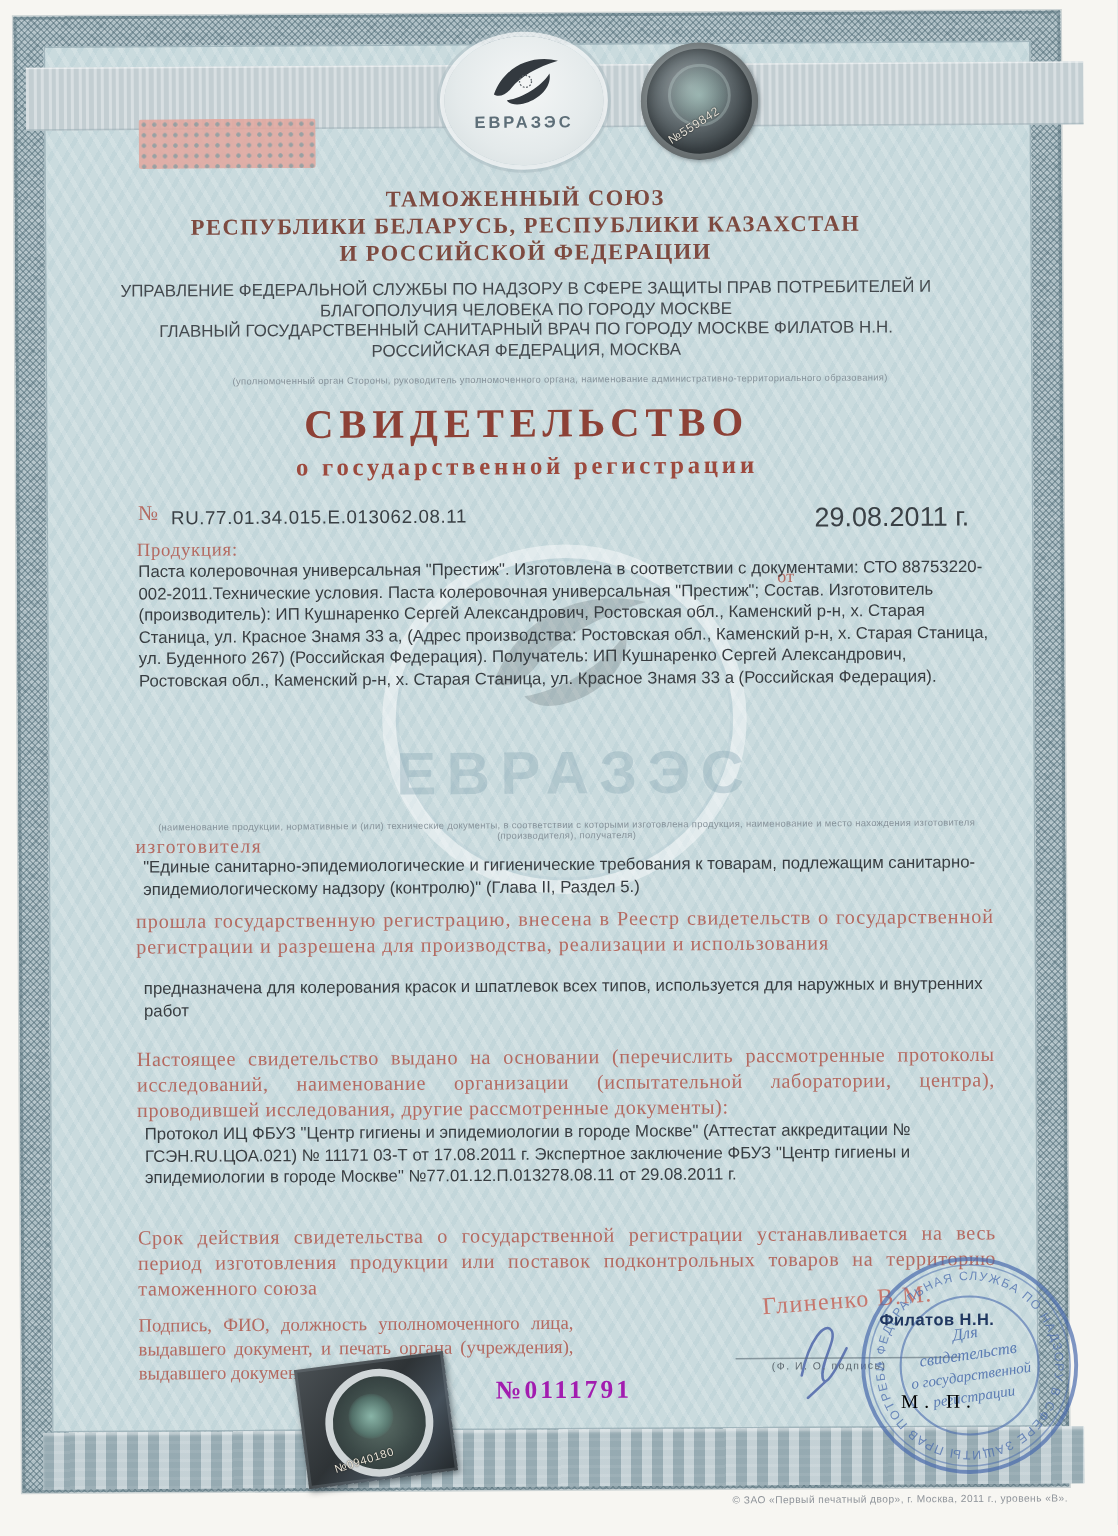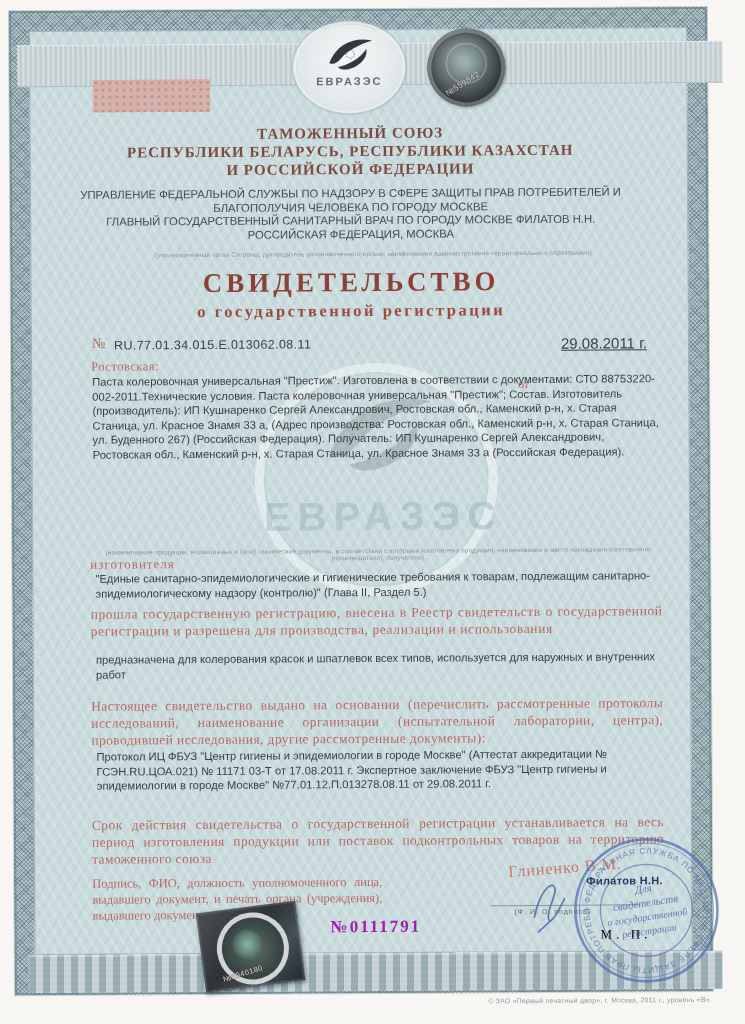--- a/index.html
+++ b/index.html
@@ -63,21 +63,21 @@
   .cap1{position:absolute;left:95px;top:250px;width:560px;}
 
   .title-main{position:absolute;left:60px;top:267px;width:585px;text-align:center;
     font-family:"Liberation Serif",serif;font-weight:bold;font-size:27px;letter-spacing:4px;color:#8d4136;}
   .title-sub{position:absolute;left:60px;top:301px;width:585px;text-align:center;
     font-family:"Liberation Serif",serif;font-weight:bold;font-size:16.5px;letter-spacing:2.5px;color:#9c4a3e;}
 
   .reg-no-label{position:absolute;left:93px;top:334px;font-family:"Liberation Serif",serif;font-size:14px;color:#76838d;}
   .reg-no{position:absolute;left:115px;top:337px;font-size:12.5px;letter-spacing:.4px;color:#3a4045;}
   .reg-date-label{position:absolute;left:519px;top:334px;font-family:"Liberation Serif",serif;font-size:12px;color:#82909a;margin-top:44px;}
-  .reg-date{position:absolute;left:562px;top:336px;font-size:15px;color:#3a4045;text-decoration:underline;}
+  .reg-date{position:absolute;left:544px;top:336px;font-size:18px;color:#3a4045;}
 
   .formred{font-family:"Liberation Serif",serif;color:#b46a61;}
   .typed{color:#383d41;font-size:11.2px;line-height:14.6px;}
 
   .product-label{position:absolute;left:92px;top:358px;font-size:12.5px;letter-spacing:.5px;}
   .product-text{position:absolute;left:93px;top:373px;width:572px;}
   .cap2{position:absolute;left:90px;top:547px;width:575px;}
   .comply-label{position:absolute;left:90px;top:555px;font-size:13px;letter-spacing:1px;}
   .comply-text{position:absolute;left:95px;top:570px;width:560px;}
   .registered-text{position:absolute;left:90px;top:604px;width:572px;font-size:13.5px;line-height:17px;text-align:justify;letter-spacing:.6px;}
@@ -162,21 +162,21 @@
     <div class="caption cap1">(уполномоченный орган Стороны, руководитель уполномоченного органа, наименование административно-территориального образования)</div>
 
     <div class="title-main">СВИДЕТЕЛЬСТВО</div>
     <div class="title-sub">о государственной регистрации</div>
 
     <div class="reg-no-label formred">№</div>
     <div class="reg-no">RU.77.01.34.015.Е.013062.08.11</div>
     <div class="reg-date-label formred">от</div>
     <div class="reg-date">29.08.2011 г.</div>
 
-    <div class="product-label formred">Ростовская:</div>
+    <div class="product-label formred">Продукция:</div>
     <div class="product-text typed">Паста колеровочная универсальная "Престиж". Изготовлена в соответствии с документами: СТО 88753220-002-2011.Технические условия. Паста колеровочная универсальная "Престиж"; Состав. Изготовитель (производитель): ИП Кушнаренко Сергей Александрович, Ростовская обл., Каменский р-н, х. Старая Станица, ул. Красное Знамя 33 а, (Адрес производства: Ростовская обл., Каменский р-н, х. Старая Станица, ул. Буденного 267) (Российская Федерация).  Получатель: ИП Кушнаренко Сергей Александрович, Ростовская обл., Каменский р-н, х. Старая Станица, ул. Красное Знамя 33 а (Российская Федерация).</div>
     <div class="caption cap2">(наименование продукции, нормативные и (или) технические документы, в соответствии с которыми изготовлена продукция, наименование и место нахождения изготовителя (производителя), получателя)</div>
 
     <div class="comply-label formred">изготовителя</div>
     <div class="comply-text typed">"Единые санитарно-эпидемиологические и гигиенические требования к товарам, подлежащим санитарно-эпидемиологическому надзору (контролю)" (Глава II, Раздел 5.)</div>
     <div class="registered-text formred">прошла государственную регистрацию, внесена в Реестр свидетельств о государственной регистрации и разрешена для производства, реализации и использования</div>
     <div class="usage-text typed">предназначена для колерования красок и шпатлевок всех типов, используется для наружных и внутренних работ</div>
 
     <div class="basis-label formred">Настоящее свидетельство выдано на основании (перечислить рассмотренные протоколы исследований, наименование организации (испытательной лаборатории, центра), проводившей исследования, другие рассмотренные документы):</div>
     <div class="basis-text typed">Протокол ИЦ ФБУЗ "Центр гигиены и эпидемиологии в городе Москве" (Аттестат аккредитации № ГСЭН.RU.ЦОА.021) № 11171 03-Т от 17.08.2011 г. Экспертное заключение ФБУЗ "Центр гигиены и эпидемиологии в городе Москве" №77.01.12.П.013278.08.11 от 29.08.2011 г.</div>

